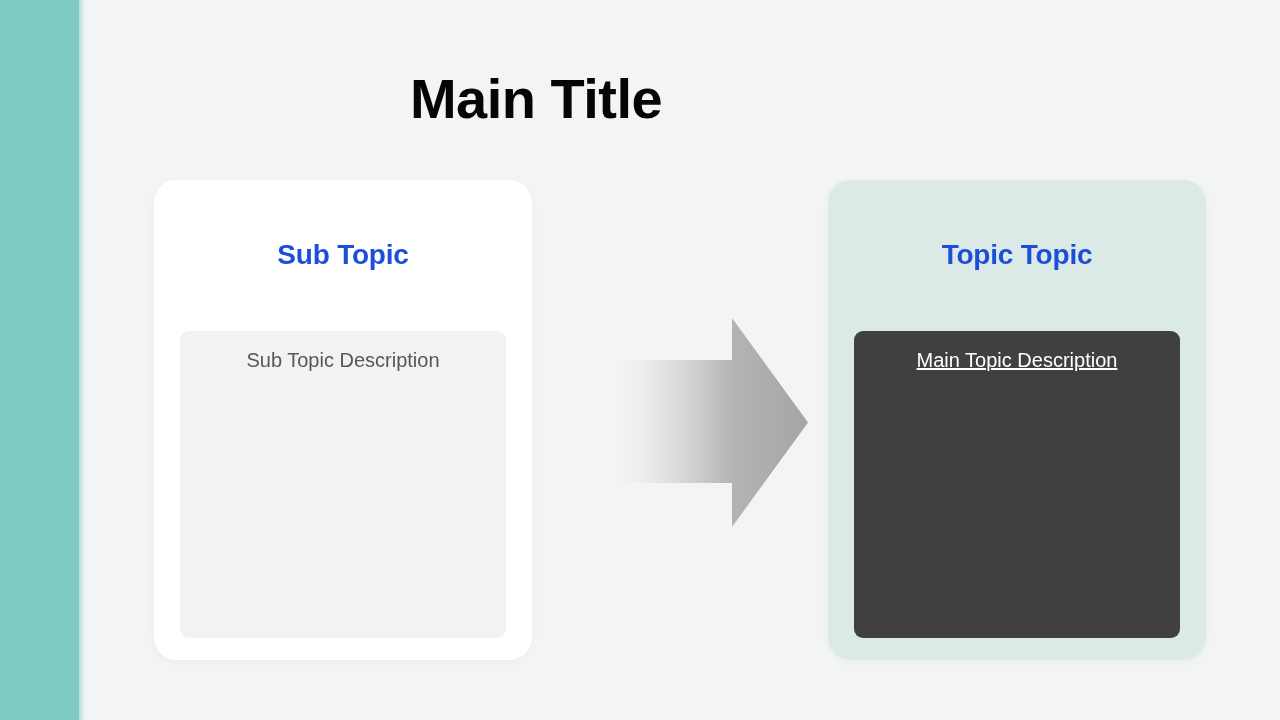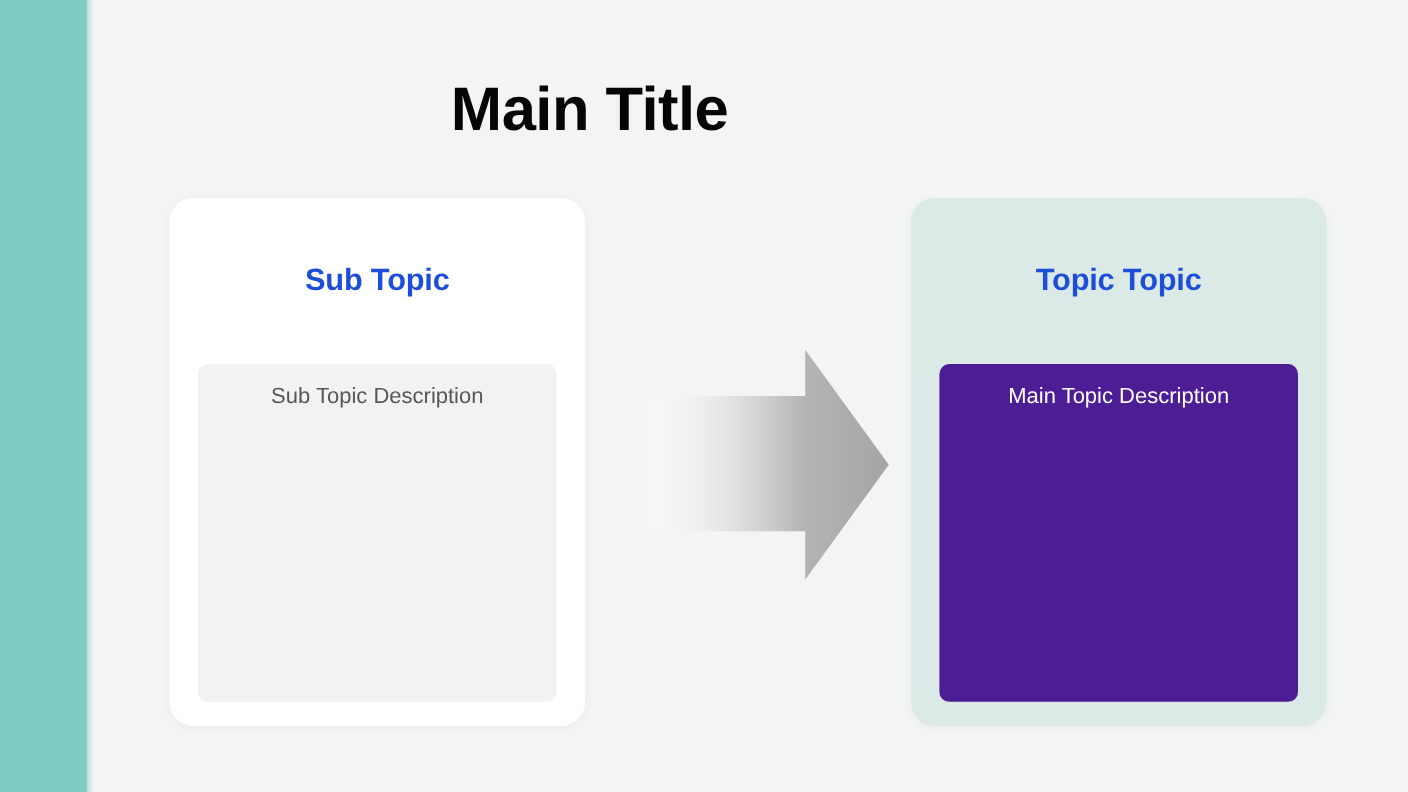--- a/index.html
+++ b/index.html
@@ -101,22 +101,23 @@
     text-align: center;
     font-size: 20px;
     line-height: 22px;
     font-weight: 400;
   }
   #card-sub-body {
     background: #f2f2f0;
     color: #575757;
   }
   #card-main-body {
-    background: #4c1d95;
+    background: #404040;
     color: #ffffff;
+    text-decoration: underline;
   }
 
   
   #flow-arrow {
     position: absolute;
     left: 560px;
     top: 310px;
     width: 256px;
     height: 225px;
   }

